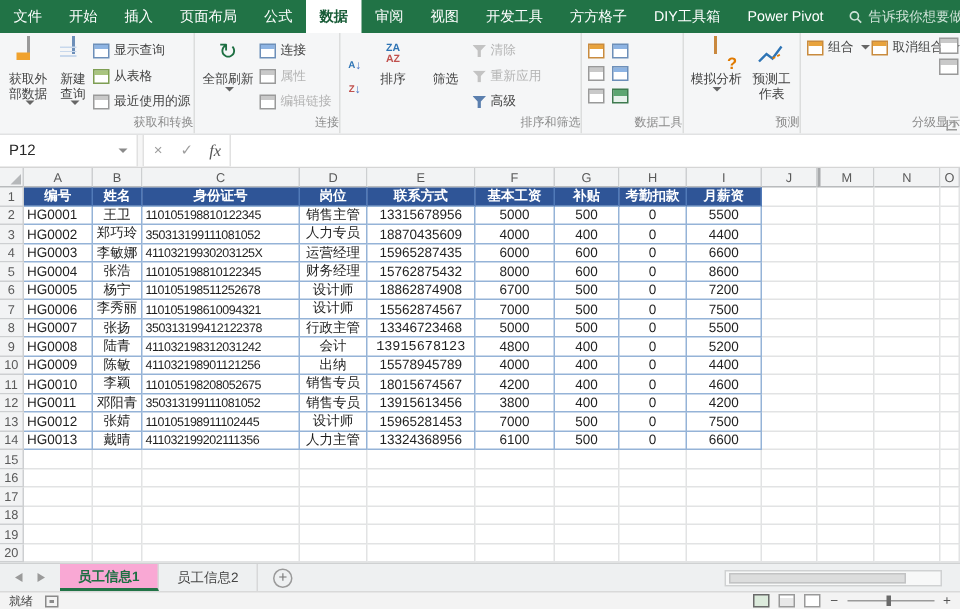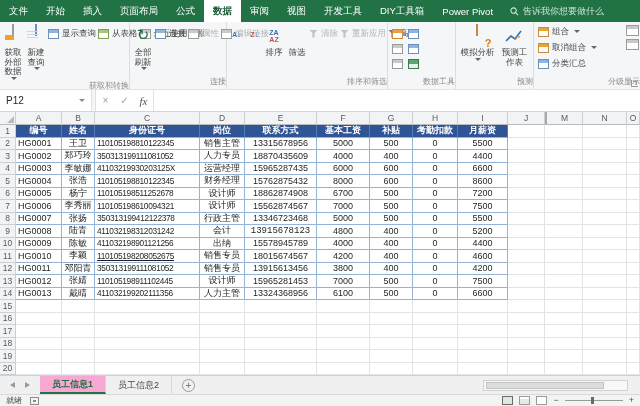--- a/index.html
+++ b/index.html
@@ -14,21 +14,21 @@
 .ttab.active{background:#fff;color:#185c37;font-weight:bold}
 .tb-search{display:flex;align-items:center;gap:4px;font-size:9px;color:#cfe3d8;padding:0 8px;white-space:nowrap}
 
 
 .ribbon{height:68px;background:#f5f6f7;border-bottom:1px solid #e1e2e3;display:flex;flex:0 0 auto;overflow:hidden}
 .rgroup{display:flex;flex-direction:column;border-right:1px solid #dcdddd;flex:0 0 auto;position:relative}
 .rg-body{flex:1;display:flex;align-items:stretch;padding:2px 2px 0 2px;gap:1px}
 .rg-label{height:13px;font-size:8px;color:#8a8a8a;text-align:right;line-height:12px;white-space:nowrap;overflow:hidden}
 .bigbtn{width:44px;display:flex;flex-direction:column;align-items:center;justify-content:flex-start;padding-top:2px;font-size:8.5px;line-height:9.5px;color:#444;text-align:center;cursor:default}
 .bigbtn .blabel{margin-top:2px;display:block}
-.smallcol{display:flex;flex-direction:row;justify-content:space-between;padding-top:2px;gap:2px}
+.smallcol{display:flex;flex-direction:column;justify-content:center;padding-top:2px;gap:2px}
 .sbtn{display:flex;align-items:center;gap:3px;font-size:8.5px;color:#444;height:15px;white-space:nowrap;cursor:default}
 .sbtn.dis{color:#b4b4b4}
 .car{display:inline-block;width:0;height:0;border-left:3px solid transparent;border-right:3px solid transparent;border-top:3.5px solid #666;margin-left:2px;vertical-align:middle}
 
 
 .icb{width:22px;height:20px;position:relative;display:block}
 .mi{width:11px;height:10px;flex:0 0 auto;position:relative}
 .mi-table{border:1px solid #7e9e53;background:linear-gradient(#a9c47f 0 3px,#fff 3px)}
 .mi-tableb{border:1px solid #6d8fb9;background:linear-gradient(#8eb4e3 0 3px,#fff 3px)}
 .mi-gray{border:1px solid #9a9a9a;background:linear-gradient(#c9c9c9 0 3px,#fff 3px)}
@@ -122,20 +122,21 @@
     <div class="ttabs">
         <div class="ttab">文件</div>
         <div class="ttab">开始</div>
         <div class="ttab">插入</div>
         <div class="ttab">页面布局</div>
         <div class="ttab">公式</div>
         <div class="ttab active">数据</div>
         <div class="ttab">审阅</div>
         <div class="ttab">视图</div>
         <div class="ttab">开发工具</div>
+        <div class="ttab">方方格子</div>
         <div class="ttab">DIY工具箱</div>
         <div class="ttab">Power Pivot</div>
       </div>
     <div class="tb-search">
       <svg width="9" height="9" viewBox="0 0 10 10">
           <circle cx="4" cy="4" r="3" fill="none" stroke="#cfe3d8" stroke-width="1.2"></circle>
           <line x1="6.2" y1="6.2" x2="9" y2="9" stroke="#cfe3d8" stroke-width="1.2"></line>
         </svg>
       <span>告诉我你想要做什么</span>
     </div>
@@ -284,21 +285,21 @@
                 <polyline points="10,11 16,8" fill="none" stroke="#e07a00" stroke-width="1.2" stroke-dasharray="2,1.5"></polyline>
               </svg>
             </span>
           <span class="blabel">预测工作表</span>
         </div>
       </div>
       <div class="rg-label">预测</div>
     </div>
 
     <div class="rgroup" style="width:106px;border-right:none">
-      <div class="rg-body" style="flex-direction:column;gap:1px;padding-left:4px">
+      <div class="rg-body" style="flex-direction:row;gap:1px;padding-left:4px">
         <div class="og-row">
             <span class="mi mi-orange"></span>
             <span>组合</span>
             <span class="car"></span>
           </div>
         <div class="og-row">
             <span class="mi mi-orange"></span>
             <span>取消组合</span>
             <span class="car"></span>
           </div>
@@ -503,21 +504,21 @@
         <div class="g-cell tc ac" style="width: 50px;">4400</div>
         <div class="g-cell ec" style="width: 37px;"></div>
         <div class="g-cell ec" style="width: 38px;"></div>
         <div class="g-cell ec" style="width: 44px;"></div>
         <div class="g-cell ec" style="width: 13px;"></div>
       </div>
       <div class="g-row">
         <div class="g-rh" style="width: 16px;">11</div>
         <div class="g-cell tc al" style="width: 46px;">HG0010</div>
         <div class="g-cell tc ac" style="width: 33px;">李颖</div>
-        <div class="g-cell tc al idnum" style="width: 105px; text-decoration: underline;">110105198208052675</div>
+        <div class="g-cell tc al idnum" style="width: 105px;">110105198208052675</div>
         <div class="g-cell tc ac" style="width: 45px;">销售专员</div>
         <div class="g-cell tc ac" style="width: 72px;">18015674567</div>
         <div class="g-cell tc ac" style="width: 53px;">4200</div>
         <div class="g-cell tc ac" style="width: 43px;">400</div>
         <div class="g-cell tc ac" style="width: 45px;">0</div>
         <div class="g-cell tc ac" style="width: 50px;">4600</div>
         <div class="g-cell ec" style="width: 37px;"></div>
         <div class="g-cell ec" style="width: 38px;"></div>
         <div class="g-cell ec" style="width: 44px;"></div>
         <div class="g-cell ec" style="width: 13px;"></div>

